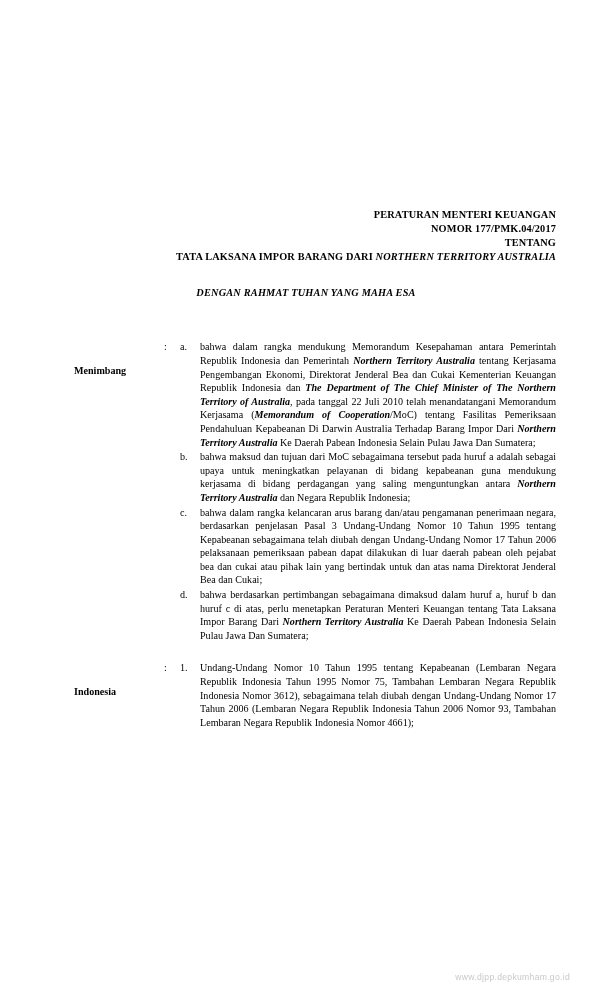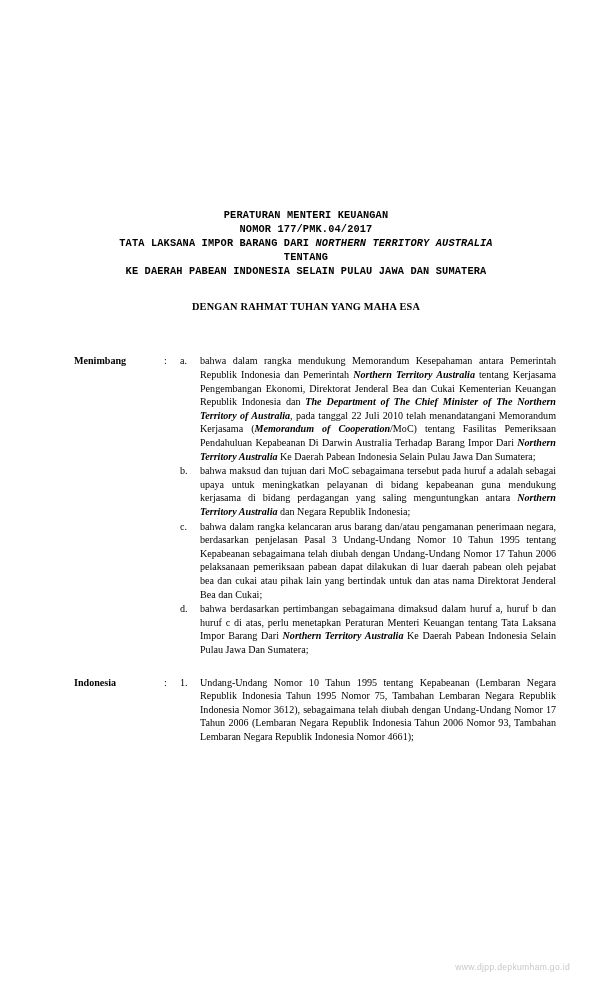--- a/index.html
+++ b/index.html
@@ -16,55 +16,56 @@
     overflow: hidden;
   }
   .page {
     position: relative;
     width: 612px;
     height: 1008px;
     box-sizing: border-box;
     padding: 208px 56px 0 56px;
   }
   .header-block {
-    text-align: center;
+    text-align: right;
     font-size: 10.3px;
     line-height: 14.1px;
     font-weight: bold;
     letter-spacing: 0.15px;
-    font-family: Liberation Mono, monospace;
   }
   .header-block div {
     white-space: nowrap;
   }
   .italicbold {
     font-style: italic;
     font-weight: bold;
   }
   .spacer-18 { height: 18px; }
   .spacer-22 { height: 22px; }
   .centered-line {
     text-align: center;
     font-size: 10.3px;
     font-weight: bold;
     line-height: 14px;
     letter-spacing: 0.2px;
+    font-style: italic;
   }
   .clause {
     display: flex;
     align-items: flex-start;
     font-size: 10.1px;
     line-height: 13.6px;
   }
   .clause-label {
     width: 108px;
     flex: 0 0 108px;
     font-weight: bold;
     padding-left: 18px;
     box-sizing: border-box;
+    margin-top: 24px;
   }
   .clause-colon {
     width: 16px;
     flex: 0 0 16px;
     text-align: left;
   }
   .clause-items {
     flex: 1 1 auto;
   }
   .item {
@@ -80,39 +81,38 @@
     flex: 1 1 auto;
     text-align: justify;
     hyphens: none;
   }
   .mengingat-block {
     margin-top: 18px;
   }
   .footer-url {
     position: absolute;
     right: 42px;
-    bottom: 36px;
+    bottom: 26px;
     font-family: "Liberation Sans", sans-serif;
     font-size: 8.6px;
     color: #c9c9c9;
     letter-spacing: 0.3px;
   }
   b.i { font-style: italic; font-weight: bold; }
 </style>
 </head>
 <body>
 
 <div class="page">
 
   <div class="header-block">
     <div>PERATURAN MENTERI KEUANGAN</div>
     <div>NOMOR 177/PMK.04/2017</div>
+    <div>TENTANG</div>
     <div><span>TATA LAKSANA IMPOR BARANG DARI </span><span class="italicbold">NORTHERN TERRITORY AUSTRALIA</span></div>
-    <div>TENTANG</div>
-    <div>KE DAERAH PABEAN INDONESIA SELAIN PULAU JAWA DAN SUMATERA</div>
   </div>
 
   <div class="spacer-22"></div>
 
   <div class="centered-line">DENGAN RAHMAT TUHAN YANG MAHA ESA</div>
 
   <div class="spacer-18"></div>
 
 
   <div class="spacer-22"></div>

